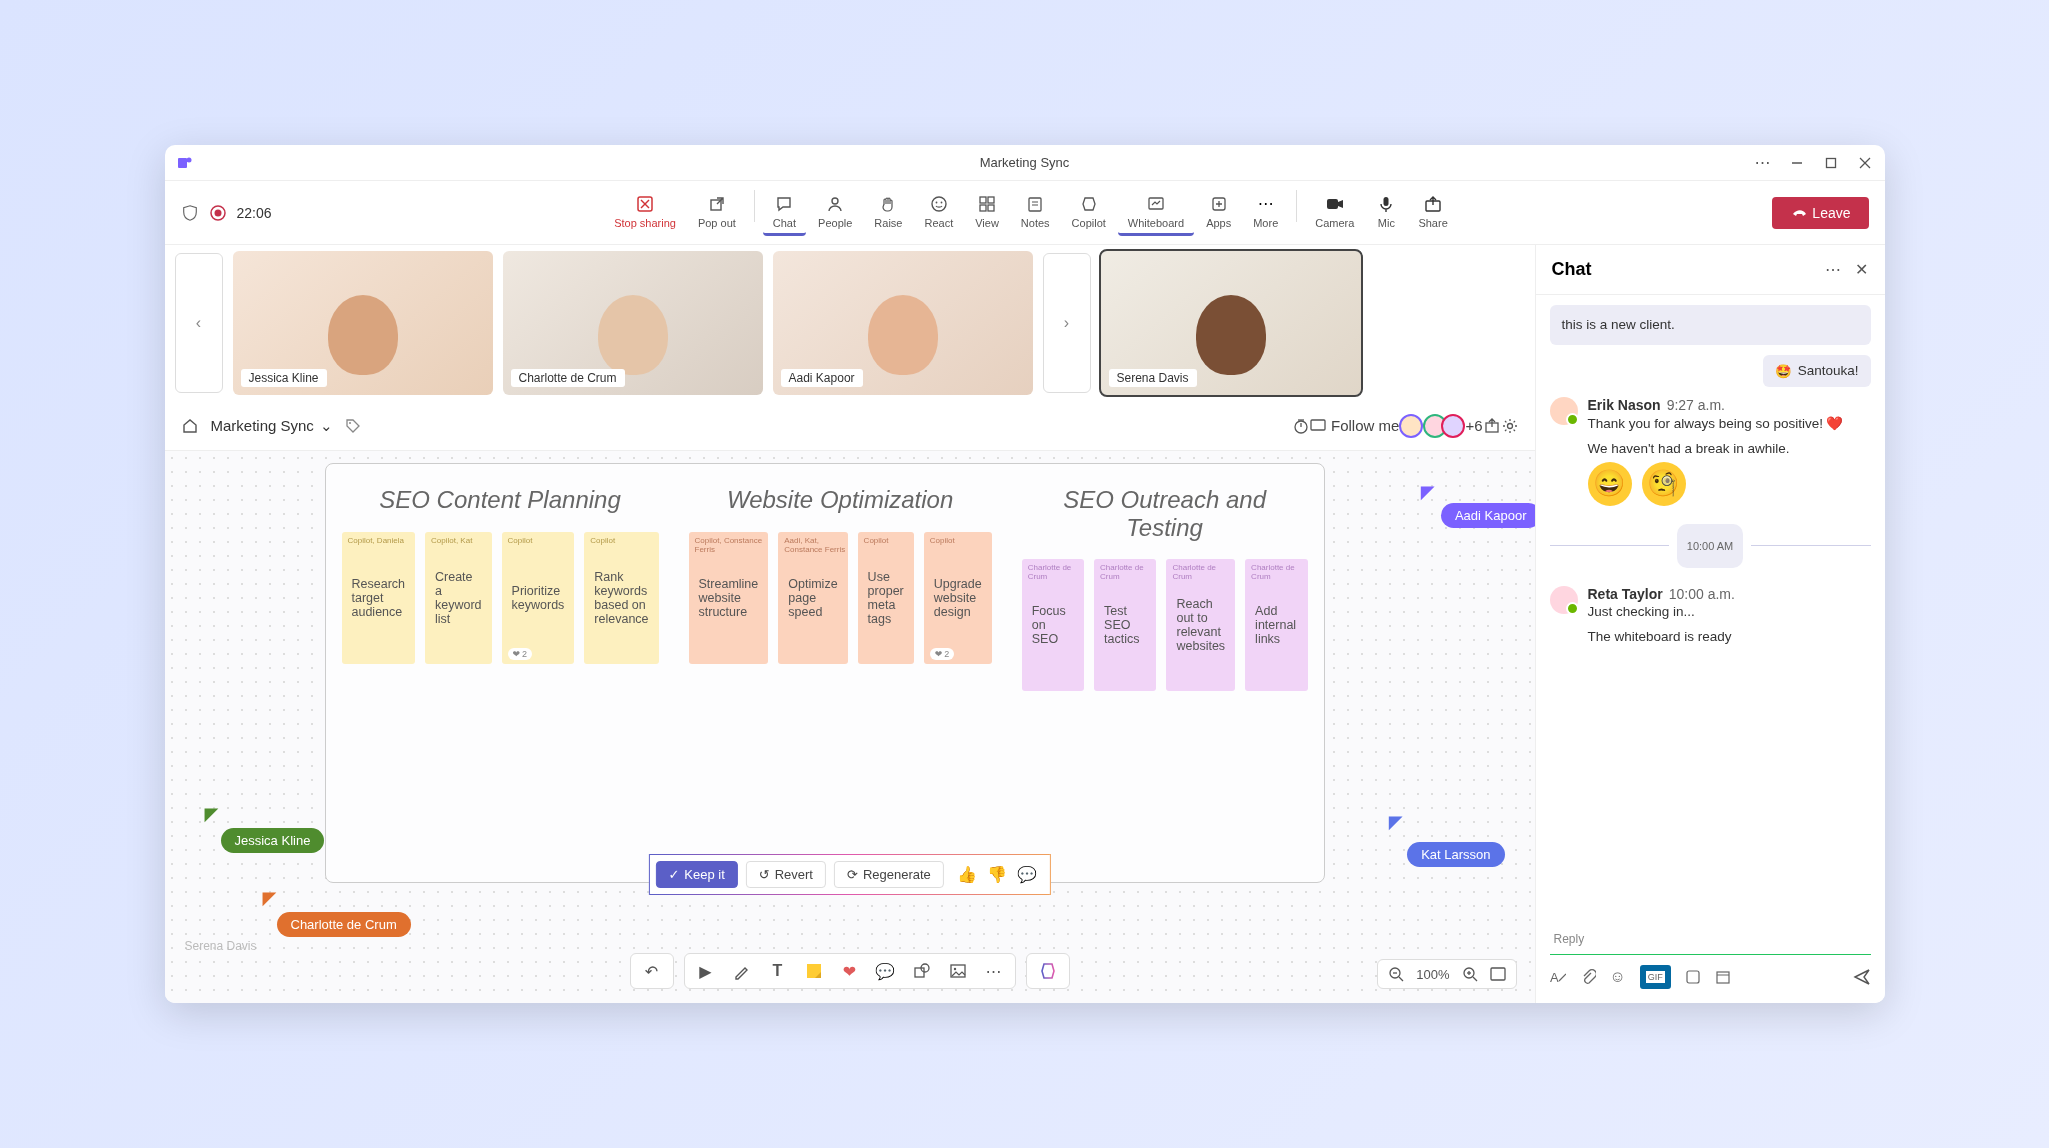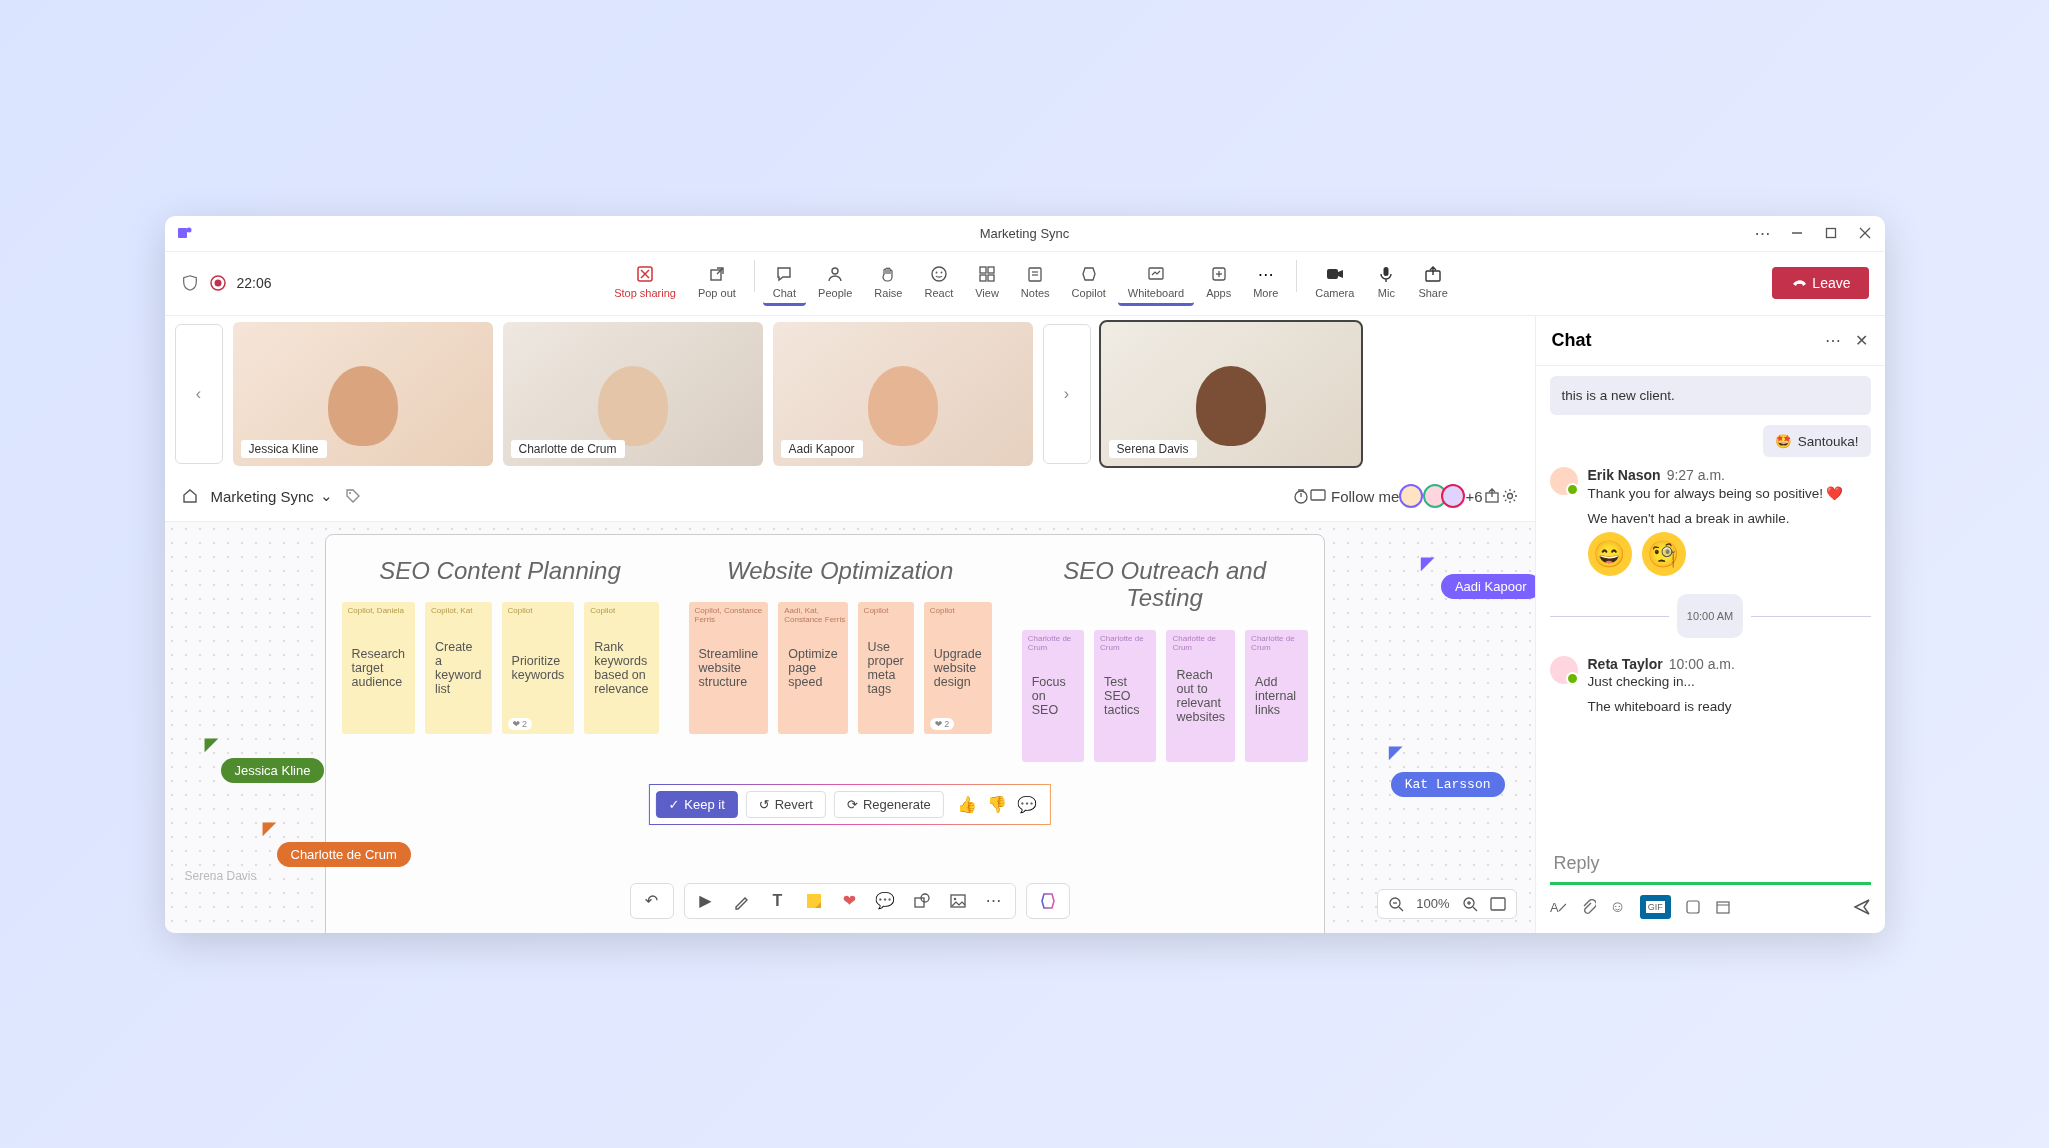--- a/index.html
+++ b/index.html
@@ -1,17 +1,17 @@
 <!DOCTYPE html>
 <html><head>
 <meta charset="utf-8">
 <style>
   * { box-sizing: border-box; margin: 0; padding: 0; font-family: -apple-system, "Segoe UI", sans-serif; }
   body { background: linear-gradient(135deg, #dbe4ff 0%, #e8edff 100%); width: 2049px; height: 1148px; display: flex; align-items: center; justify-content: center; }
-  .window { width: 1720px; height: 717px; background: #fff; border-radius: 10px; box-shadow: 0 10px 40px rgba(0,0,0,0.15); display: flex; flex-direction: column; overflow: hidden; }
+  .window { width: 1720px; height: 858px; background: #fff; border-radius: 10px; box-shadow: 0 10px 40px rgba(0,0,0,0.15); display: flex; flex-direction: column; overflow: hidden; }
 
   
   .titlebar { height: 36px; display: flex; align-items: center; padding: 0 12px; border-bottom: 1px solid #eee; position: relative; }
   .titlebar-title { position: absolute; left: 50%; transform: translateX(-50%); font-size: 13px; color: #444; }
   .titlebar-icon { width: 16px; height: 16px; }
   .win-btns { margin-left: auto; display: flex; gap: 18px; align-items: center; }
   .win-btns span { width: 16px; height: 16px; display: flex; align-items: center; justify-content: center; color: #555; }
 
   
   .meeting-bar { height: 64px; display: flex; align-items: center; padding: 0 16px; border-bottom: 1px solid #eee; gap: 6px; }
@@ -61,21 +61,21 @@
   .note.pink { background:#f1d4f7; }
   .note.pink .author{color:#b07fc2;}
   .note .heart-badge { position:absolute; bottom:4px; left:6px; background:#fff; border-radius:9px; font-size:9px; padding:1px 5px; display:flex; align-items:center; gap:2px; color:#888; }
 
   
   .cursor-label { position:absolute; border-radius:14px; color:#fff; font-size:13px; padding:5px 14px; display:flex; align-items:center; }
   .cursor-arrow { position:absolute; font-size:18px; }
   .c-purple { background:#7b61ff; } .a-purple{color:#7b61ff;}
   .c-green { background:#4f8c2e; } .a-green{color:#4f8c2e;}
   .c-orange { background:#e0702e; } .a-orange{color:#e0702e;}
-  .c-blue { background:#5b73e8;font-family:Liberation Mono, monospace; } .a-blue{color:#5b73e8;}
+  .c-blue { background:#5b73e8; } .a-blue{color:#5b73e8;}
   .faded-name { position:absolute; color:#bbb; font-size:12px; }
 
   
   .ai-bar { position:absolute; bottom:108px; left:50%; transform:translateX(-50%); background:#fff; border:1.5px solid; border-image: linear-gradient(90deg,#5b5fc7,#e05aad,#f0a05a) 1; border-radius:6px; padding:6px; display:flex; gap:8px; align-items:center; }
   .ai-btn { border:1px solid #ddd; border-radius:4px; background:#fff; padding:5px 12px; font-size:13px; display:flex; align-items:center; gap:5px; color:#444; cursor:pointer;}
   .ai-btn.primary { background:#5b5fc7; color:#fff; border-color:#5b5fc7; }
   .ai-icons { display:flex; gap:10px; padding:0 6px; color:#888; }
 
   .bottom-bar { position:absolute; bottom:14px; left:50%; transform:translateX(-50%); display:flex; gap:10px; align-items:center; }
   .tool-group { background:#fff; border:1px solid #ddd; border-radius:6px; padding:6px 10px; display:flex; gap:14px; align-items:center; }
@@ -93,21 +93,21 @@
   .msg-thread .av { width:28px; height:28px; border-radius:50%; background:#ffd6c2; flex-shrink:0; position:relative; }
   .msg-thread .av::after{content:""; position:absolute; bottom:-1px; right:-1px; width:9px;height:9px;background:#6bb700;border:2px solid #fff;border-radius:50%;}
   .msg-meta { font-size:14px; color:#666; }
   .msg-meta .nm { font-weight:600; color:#333; margin-right:6px; }
   .msg-text { margin-top:2px; }
   .emoji-row { display:flex; gap:10px; margin-top:6px; }
   .emoji-big { width:44px; height:44px; border-radius:50%; background:#ffcc33; display:flex;align-items:center;justify-content:center; font-size:26px;}
   .time-divider { display:flex; align-items:center; gap:8px; margin:8px 0; }
   .time-divider .line { flex:1; height:1px; background:#cfd0e8; }
   .time-divider .t { background:#ececf6; border-radius:10px; padding:16px 10px; font-size:11px; color:#666; }
-  .reply-box { border-bottom:3px solid #22c55e; margin:6px 14px 0; padding:8px 4px; font-size:18px; color:#888; }
+  .reply-box { border-bottom:1px solid #22c55e; margin:6px 14px 0; padding:8px 4px; font-size:12px; color:#888; }
   .chat-tools { display:flex; gap:14px; padding:10px 14px 14px; color:#666; align-items:center; }
   .chat-tools .send { margin-left:auto; }
 
   svg { display:block; }
 </style>
 </head>
 <body>
 
 <div class="window">
 

